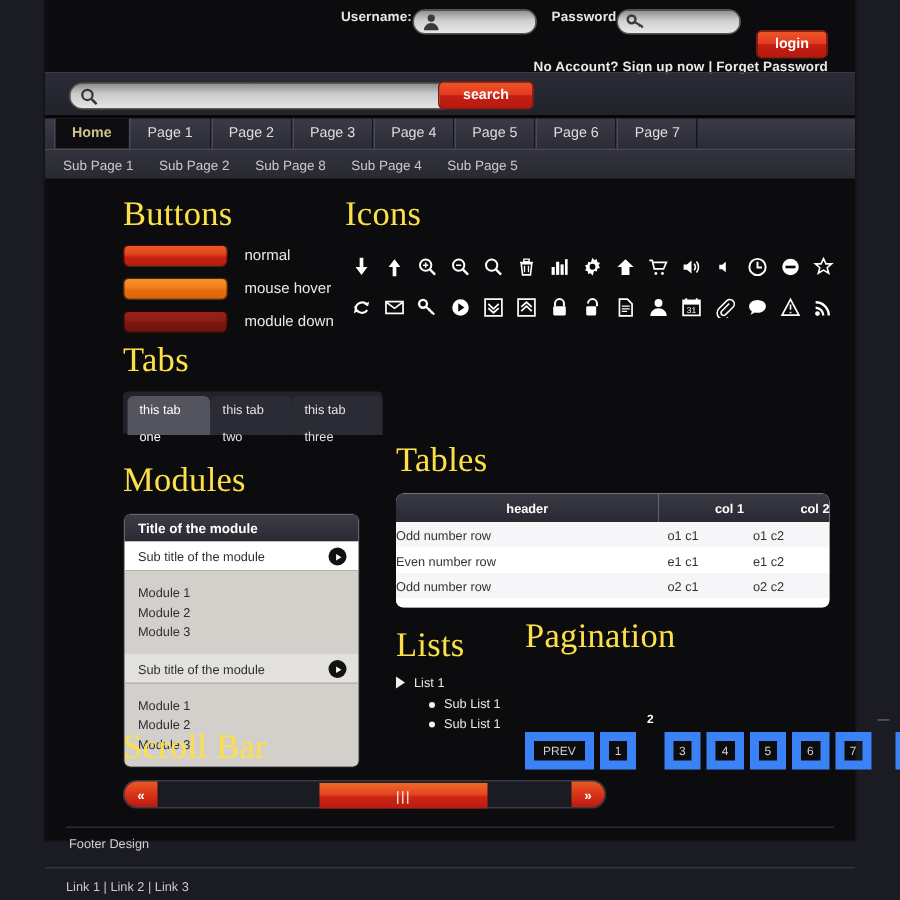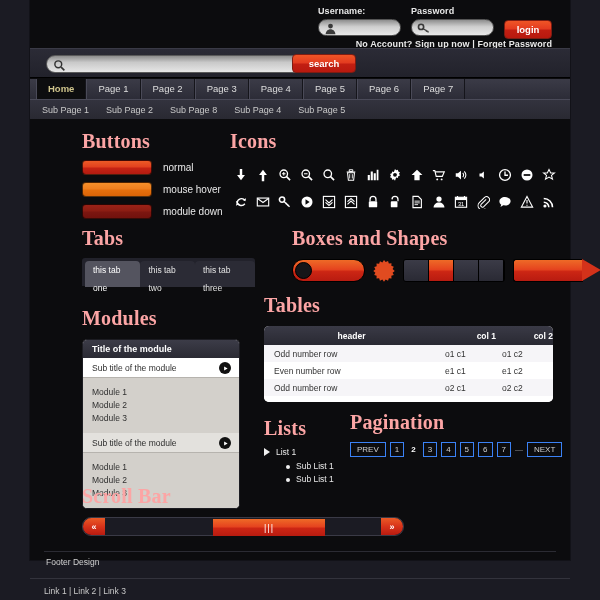--- a/index.html
+++ b/index.html
@@ -17,21 +17,21 @@
     background: #0c0c0e;
     box-shadow: 0 0 0 1px #121218;
   }
 
   
   .header { position: relative; height: 48px; background: #0c0c0e; }
   .login-area {
     position: absolute; right: 18px; top: 6px;
     display: flex; align-items: flex-start; gap: 10px;
   }
-  .field-group { display: flex; flex-direction: column; }
+  .field-group { display: flex; flex-direction: row; }
   .field-label {
     font-size: 9px; color: #e7e7e7; font-weight: bold;
     margin-bottom: 3px; letter-spacing: .1px;
   }
   .inp {
     position: relative; width: 83px; height: 17px; border-radius: 9px;
     background: linear-gradient(to bottom, #8e8e8e 0%, #cfcfcf 45%, #e8e8e8 100%);
     border: 1px solid #555;
   }
   .inp .ico {
@@ -99,21 +99,21 @@
     background: linear-gradient(to bottom, #33333e 0%, #292932 100%);
     border-top: 1px solid #4a4a58;
     display: flex; align-items: center; padding-left: 12px; gap: 17px;
   }
   .subnav .sitem { font-size: 9px; color: #c9c9c9; cursor: pointer; }
 
   
   .content { position: absolute; left: 0; top: 119px; width: 540px; height: 441px; }
   h2.sec {
     font-family: "Liberation Serif", serif;
-    font-weight: bold; color: #fca5a5; font-size: 20px; letter-spacing: .2px;
+    font-weight: normal; color: #fde047; font-size: 23px; letter-spacing: .2px;
   }
 
   
   .blk-buttons { position: absolute; left: 52px; top: 11px; }
   .btn-row { display: flex; align-items: center; margin-top: 7px; }
   .demo-btn {
     width: 70px; height: 15px; border-radius: 4px; cursor: pointer;
     border: 1px solid rgba(0,0,0,.65);
   }
   .demo-btn.normal { background: linear-gradient(to bottom, #ec5a26 0%, #e2411f 45%, #c62313 55%, #b31b10 100%); }
@@ -200,21 +200,21 @@
     margin-top: 9px; width: 289px; border-collapse: collapse;
     border-radius: 5px; overflow: hidden; background: #fff;
   }
   table.tbl th {
     background: linear-gradient(to bottom, #3a3a46 0%, #292932 100%);
     color: #fff; font-size: 8.5px; height: 19px; font-weight: bold;
   }
   table.tbl th.h-main { text-align: center; width: 175px; }
   table.tbl th.h-c { text-align: right; padding-left: 6px; width: 57px; }
   table.tbl td { font-size: 8.5px; color: #333; height: 17px; }
-  table.tbl td.c-main { padding-left: 10px; }
+  table.tbl td.c-main { }
   table.tbl td.c-v { padding-left: 6px; }
   table.tbl tr.odd td { background: #f6f5f8; }
   table.tbl tr.even td { background: #fff; }
   table.tbl tr.pad td { background: #fff; height: 6px; }
 
   
   .blk-lists { position: absolute; left: 234px; top: 298px; }
   .list-root { margin-top: 7px; font-size: 8.5px; color: #e9e9e9; }
   .list-root .l1 { display: flex; align-items: center; gap: 6px; }
   .list-root .tri { width: 0; height: 0; border-top: 4px solid transparent; border-bottom: 4px solid transparent; border-left: 6px solid #f0f0f0; }
@@ -222,21 +222,21 @@
   .list-root ul li { display: flex; align-items: center; gap: 6px; line-height: 13px; }
   .list-root ul li .dot { width: 4px; height: 4px; border-radius: 50%; background: #f0f0f0; }
 
   
   .blk-pag { position: absolute; left: 320px; top: 292px; }
   .pager { margin-top: 8px; display: flex; align-items: center; gap: 4px; }
   .pager span, .pager .pg {
     font-size: 8px; color: #cfcfcf; display: inline-block;
   }
   .pager .pg {
-    border: 1px solid #3b82f6; padding: 2px 4px; min-width: 13px; text-align: center; cursor: pointer;
+    border: 6px solid #3b82f6; padding: 2px 4px; min-width: 13px; text-align: center; cursor: pointer; margin-top: 43px;
   }
   .pager .pg.wide { padding: 2px 6px; }
   .pager .cur { font-size: 8px; font-weight: bold; color: #fff; padding: 0 3px; }
   .pager .dash { color: #8e8e8e; font-size: 8px; }
 
   
   .blk-scroll { position: absolute; left: 52px; top: 366px; }
   .scrollbar {
     margin-top: 9px; position: relative; width: 322px; height: 19px;
     border-radius: 9px; background: #1b1b23; border: 1px solid #3a3a46;
@@ -540,41 +540,20 @@
 
     <div class="blk-tabs">
       <h2 class="sec">Tabs</h2>
       <div class="tabstrip" id="tabstrip">
             <div class="tab active">this tab one</div>
             <div class="tab">this tab two</div>
             <div class="tab">this tab three</div>
           </div>
     </div>
 
-    <div class="blk-shapes">
-      <h2 class="sec">Boxes and Shapes</h2>
-      <div class="shape-row">
-        <div class="sh-bar">
-              <div class="knob"></div>
-            </div>
-        <svg class="sh-star" viewBox="0 0 24 24">
-          <path d="M12 0l1.8 2.3 2.6-1.3.9 2.7 2.9-.2-.2 2.9 2.7.9-1.3 2.6L23.7 12l-2.3 1.8 1.3 2.6-2.7.9.2 2.9-2.9-.2-.9 2.7-2.6-1.3L12 23.7l-1.8-2.3-2.6 1.3-.9-2.7-2.9.2.2-2.9-2.7-.9 1.3-2.6L.3 12l2.3-1.8L1.3 7.6l2.7-.9-.2-2.9 2.9.2.9-2.7 2.6 1.3z" fill="#e14b20"></path>
-        </svg>
-        <div class="sh-seg">
-          <div></div>
-          <div class="on"></div>
-          <div></div>
-          <div></div>
-        </div>
-        <div class="sh-arrow">
-          <div class="body"></div>
-          <div class="tip"></div>
-        </div>
-      </div>
-    </div>
 
     <div class="blk-modules">
       <h2 class="sec">Modules</h2>
       <div class="module">
         <div class="mod-title">Title of the module</div>
         <div class="mod-sub white">
           <span>Sub title of the module</span>
           <span class="play">
                 <svg width="7" height="7" viewBox="0 0 10 10">
                   <path d="M3 2l5 3-5 3z"></path>

